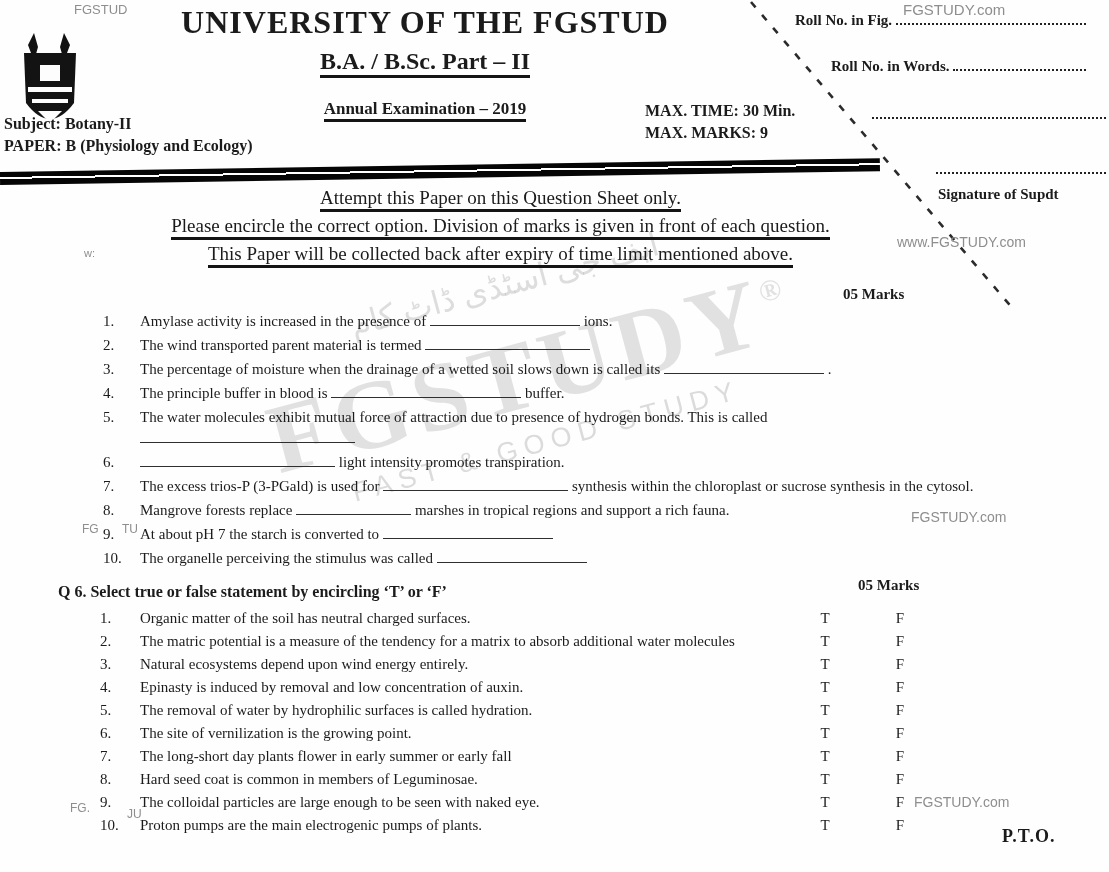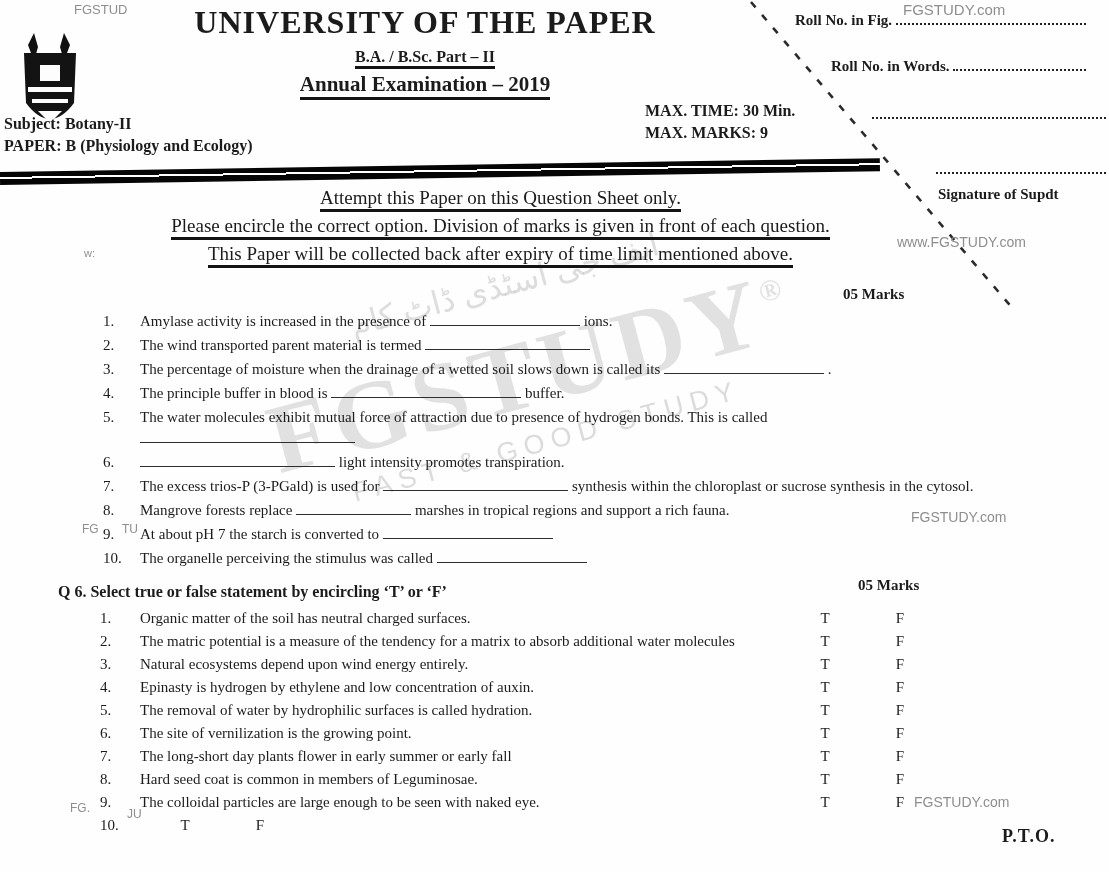--- a/index.html
+++ b/index.html
@@ -22,22 +22,22 @@
              transform:rotate(-15deg);color:rgba(90,90,90,.20);}
   .wm-center .urdu{font-size:32px;line-height:40px;}
   .wm-center .main{font-size:98px;line-height:108px;font-weight:bold;letter-spacing:6px;
                    font-family:"Liberation Serif",serif;color:rgba(95,95,95,.18);}
   .wm-center .reg{font-size:30px;vertical-align:40px;letter-spacing:0;}
   .wm-center .sub{font-size:27px;line-height:34px;letter-spacing:7px;color:rgba(95,95,95,.22);}
   
   .crest{left:14px;top:31px;z-index:1;}
   .h-center{left:140px;top:4px;width:570px;text-align:center;z-index:2;}
   .uni-title{font-size:32px;font-weight:bold;letter-spacing:1px;white-space:nowrap;}
-  .prog-title{margin-top:7px;font-size:16px;font-weight:bold;}
-  .exam-title{margin-top:6px;font-size:21px;font-weight:bold;}
+  .prog-title{margin-top:7px;font-size:24px;font-weight:bold;}
+  .exam-title{margin-top:24px;font-size:17px;font-weight:bold;}
   .uline{border-bottom:3px solid #141414;padding-bottom:1px;}
   .subject-line{left:4px;top:115px;font-size:16px;font-weight:bold;z-index:2;}
   .paper-line{left:4px;top:137px;font-size:16px;font-weight:bold;z-index:2;}
   .max-time{left:645px;top:102px;font-size:16px;font-weight:bold;z-index:2;}
   .max-marks{left:645px;top:124px;font-size:16px;font-weight:bold;z-index:2;}
   .roll-fig{left:795px;top:12px;font-size:15px;font-weight:bold;white-space:nowrap;z-index:2;}
   .roll-words{left:831px;top:58px;font-size:15px;font-weight:bold;white-space:nowrap;z-index:2;}
   .dotline{display:inline-block;border-bottom:2.5px dotted #222;height:11px;vertical-align:baseline;}
   .dl3{left:872px;top:106px;width:234px;}
   .dl4{left:936px;top:161px;width:170px;}
@@ -95,21 +95,21 @@
     <path d="M14 14 L20 2 L24 16 L20 30 Z" fill="#111"></path>
     <path d="M56 14 L50 2 L46 16 L50 30 Z" fill="#111"></path>
     <path d="M10 22 L62 22 L60 72 Q36 104 12 72 Z" fill="#131313"></path>
     <rect x="26" y="34" width="20" height="16" fill="#fdfdfd"></rect>
     <rect x="14" y="56" width="44" height="5" fill="#fdfdfd"></rect>
     <rect x="18" y="68" width="36" height="4" fill="#fdfdfd"></rect>
     <path d="M24 80 L48 80 L36 92 Z" fill="#fdfdfd"></path>
   </svg>
 
   <div class="abs h-center">
-    <div class="uni-title">UNIVERSITY OF THE PAPER</div>
+    <div class="uni-title">UNIVERSITY OF THE FGSTUD</div>
     <div class="prog-title"><span class="uline">B.A. / B.Sc. Part – II</span></div>
     <div class="exam-title"><span class="uline">Annual Examination – 2019</span></div>
   </div>
 
   <div class="abs subject-line">Subject: Botany-II</div>
   <div class="abs paper-line">PAPER: B (Physiology and Ecology)</div>
   <div class="abs max-time">MAX. TIME: 30 Min.</div>
   <div class="abs max-marks">MAX. MARKS: 9</div>
 
   <div class="abs roll-fig">
@@ -196,21 +196,21 @@
         <span class="tf tf-f">F</span>
       </div>
       <div class="q2row">
         <span class="inum">3.</span>
         <span class="q2text">Natural ecosystems depend upon wind energy entirely.</span>
         <span class="tf tf-t">T</span>
         <span class="tf tf-f">F</span>
       </div>
       <div class="q2row">
         <span class="inum">4.</span>
-        <span class="q2text">Epinasty is hydrogen by ethylene and low concentration of auxin.</span>
+        <span class="q2text">Epinasty is induced by removal and low concentration of auxin.</span>
         <span class="tf tf-t">T</span>
         <span class="tf tf-f">F</span>
       </div>
       <div class="q2row">
         <span class="inum">5.</span>
         <span class="q2text">The removal of water by hydrophilic surfaces is called hydration.</span>
         <span class="tf tf-t">T</span>
         <span class="tf tf-f">F</span>
       </div>
       <div class="q2row">
@@ -232,19 +232,20 @@
         <span class="tf tf-f">F</span>
       </div>
       <div class="q2row">
         <span class="inum">9.</span>
         <span class="q2text">The colloidal particles are large enough to be seen with naked eye.</span>
         <span class="tf tf-t">T</span>
         <span class="tf tf-f">F</span>
       </div>
       <div class="q2row">
         <span class="inum">10.</span>
+        <span class="q2text">Proton pumps are the main electrogenic pumps of plants.</span>
         <span class="tf tf-t">T</span>
         <span class="tf tf-f">F</span>
       </div>
     </div>
 
   <div class="abs pto">P.T.O.</div>
 </div>
 
 </body></html>

